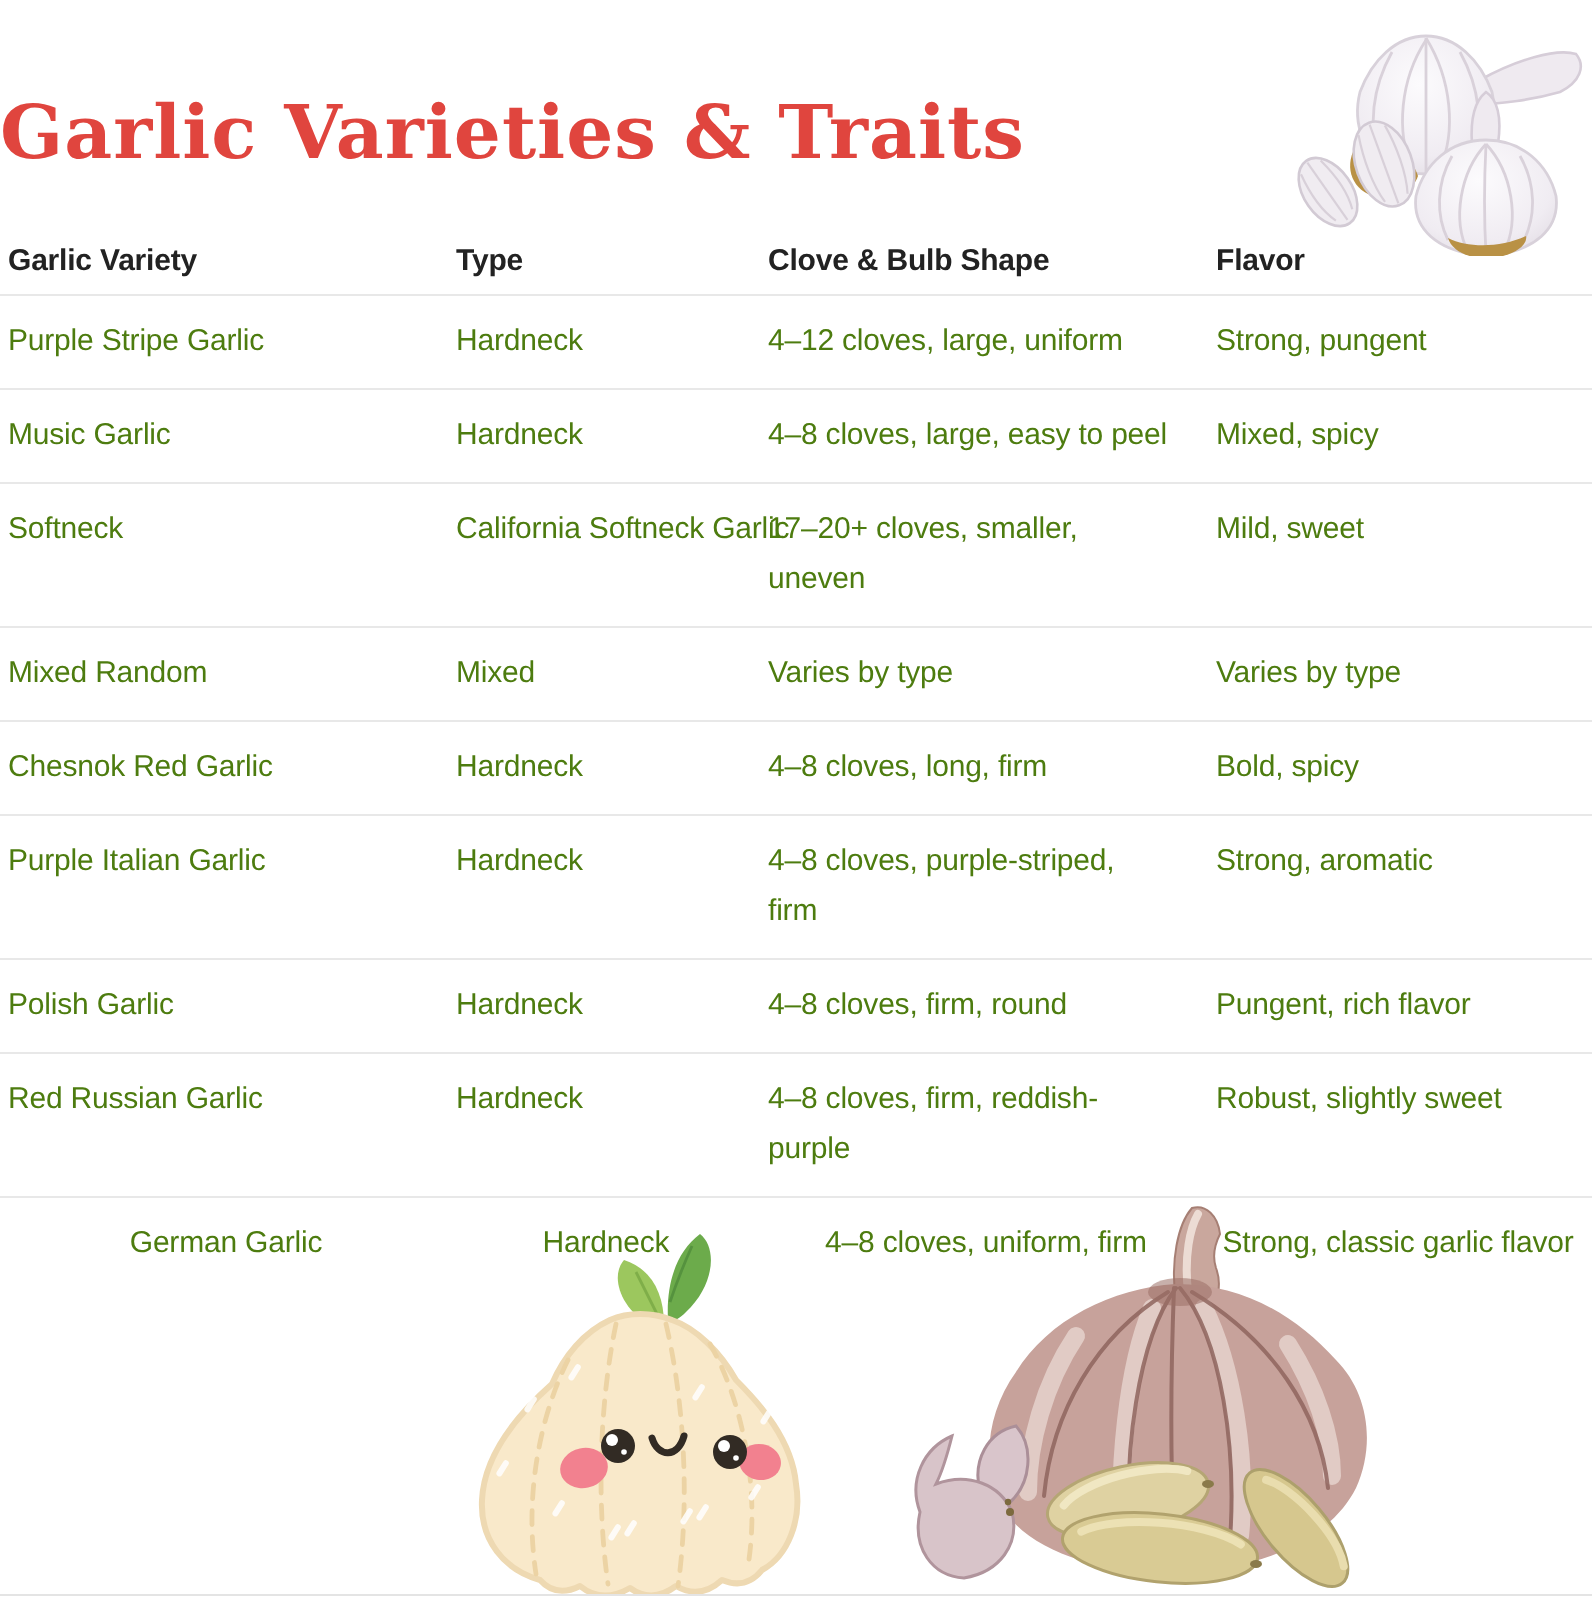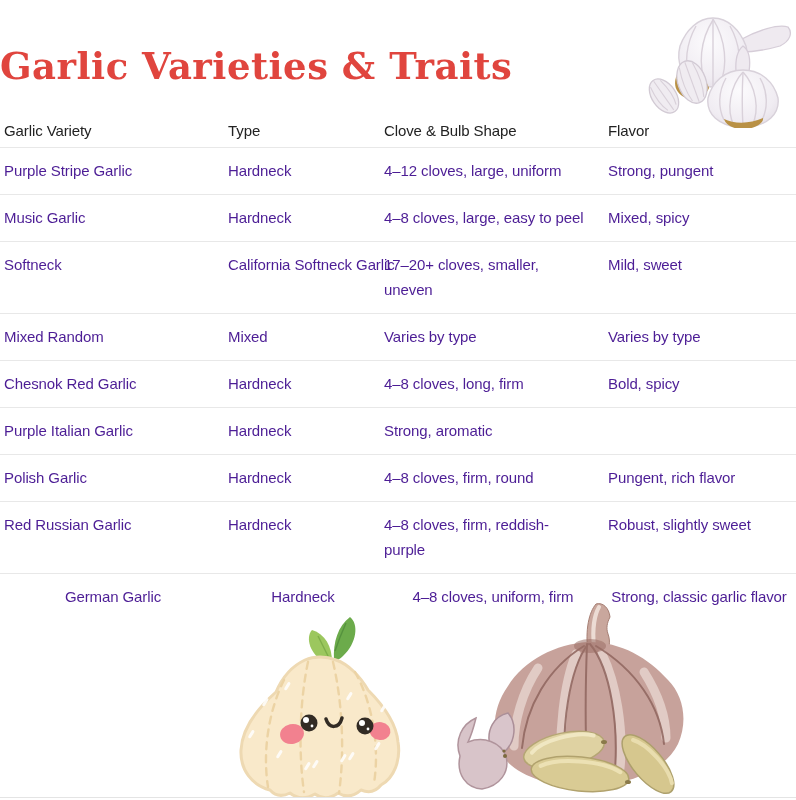--- a/index.html
+++ b/index.html
@@ -11,25 +11,25 @@
     position:absolute; top:44px; left:0; width:100%; margin:0;
     text-align:left; font-family:"DejaVu Serif", serif;
     font-size:37px; font-weight:700; color:#e0453e; letter-spacing:0.5px;
   }
   .gtable { position:absolute; top:112px; left:0; width:796px; }
   .trow {
     display:grid; grid-template-columns:224px 156px 224px 188px;
     padding-left:4px; border-bottom:1px solid #e8e8e8;
   }
   .cell {
-    font-size:15px; color:#4c1d95; line-height:25px;
+    font-size:15px; color:#4d7c0f; line-height:25px;
     padding:10px 6px 11px 0; letter-spacing:-0.1px; white-space:nowrap;
   }
   .c3 { white-space:pre-line; }
-  .thead .cell { padding:8px 6px 6px 0; font-weight:400; color:#222222; line-height:21px; }
+  .thead .cell { padding:8px 6px 6px 0; font-weight:700; color:#222222; line-height:21px; }
   .trow.last { border-bottom:none; min-height:196px;text-align:center; }
   .bottom-line { position:absolute; top:797px; left:0; width:796px; height:1px; background:#e4e4e4; }
   .ill { position:absolute; }
   .ill-topright { left:628px; top:0; }
   .ill-kawaii  { left:230px; top:610px; }
   .ill-water   { left:438px; top:596px; }
 </style>
 </head>
 <body>
 
@@ -127,20 +127,22 @@
     </div>
     <div class="trow">
       <div class="cell c1">Chesnok Red Garlic</div>
       <div class="cell c2">Hardneck</div>
       <div class="cell c3">4–8 cloves, long, firm</div>
       <div class="cell c4">Bold, spicy</div>
     </div>
     <div class="trow">
       <div class="cell c1">Purple Italian Garlic</div>
       <div class="cell c2">Hardneck</div>
+      <div class="cell c3">4–8 cloves, purple-striped,
+firm</div>
       <div class="cell c4">Strong, aromatic</div>
     </div>
     <div class="trow">
       <div class="cell c1">Polish Garlic</div>
       <div class="cell c2">Hardneck</div>
       <div class="cell c3">4–8 cloves, firm, round</div>
       <div class="cell c4">Pungent, rich flavor</div>
     </div>
     <div class="trow">
       <div class="cell c1">Red Russian Garlic</div>

